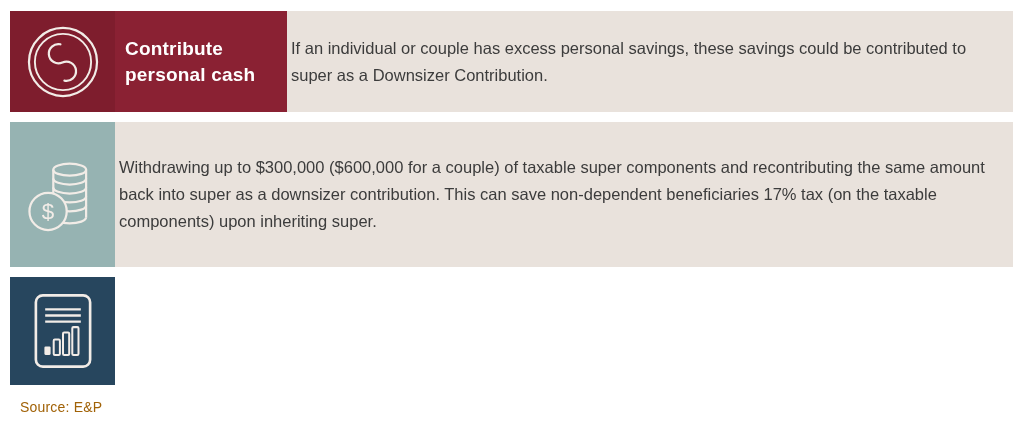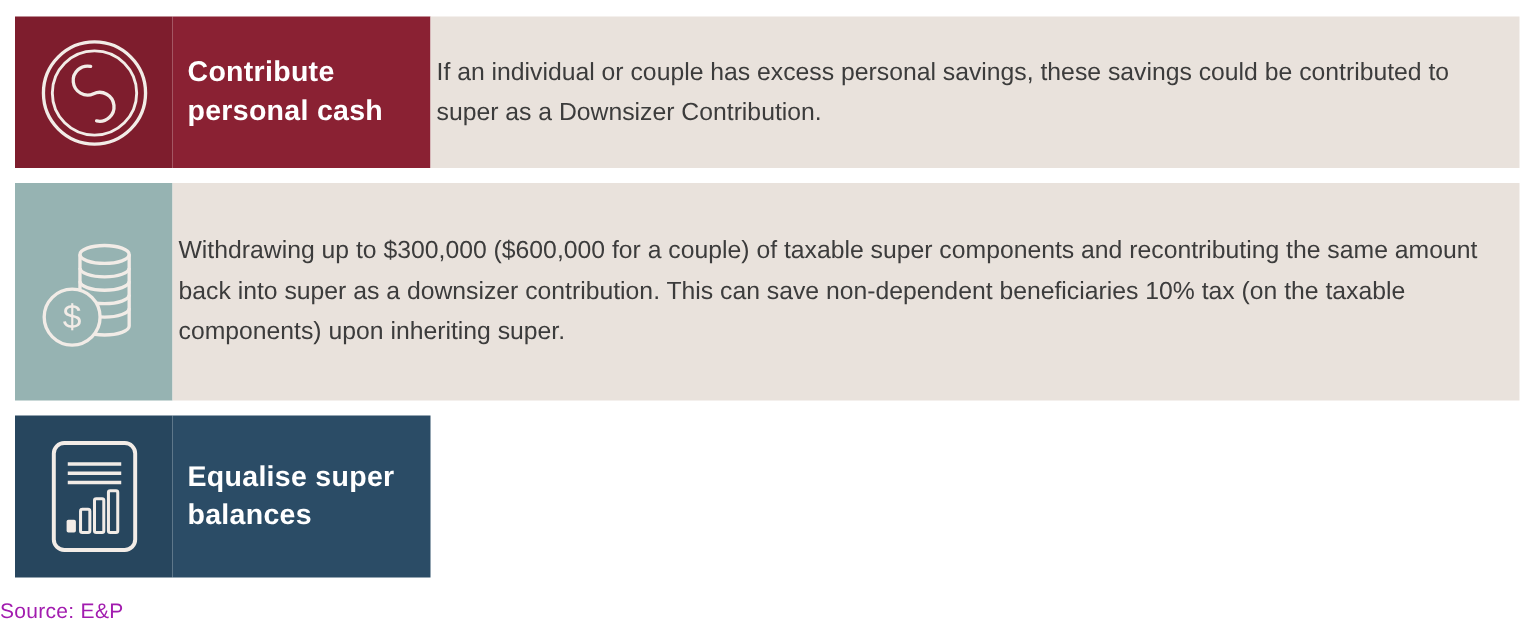--- a/index.html
+++ b/index.html
@@ -57,24 +57,24 @@
     align-items: center;
     padding: 10px 28px 10px 4px;
   }
   .desc-text {
     color: var(--body_text);
     font-size: 16.5px;
     line-height: 1.62;
   }
   .source {
     position: absolute;
-    left: 0;
+    left: 20px;
     top: 399px;
     font-size: 14px;
-    color: #a21caf;
+    color: #a16207;
     letter-spacing: 0.2px;
   }
   svg { display: block; }
   .ic-stroke { fill: none; stroke: var(--icon_stroke); }
 </style>
 </head>
 <body>
 
 <div class="canvas">
 
@@ -109,38 +109,35 @@
           <path class="ic-stroke" stroke-width="3" d="M42 45 a22 8 0 0 0 44 0"></path>
           <path class="ic-stroke" stroke-width="3" d="M42 57 a22 8 0 0 0 44 0"></path>
           <path class="ic-stroke" stroke-width="3" d="M42 69 a22 8 0 0 0 44 0"></path>
           <path class="ic-stroke" stroke-width="3" d="M42 85 a22 8 0 0 0 44 0"></path>
           <circle cx="35" cy="77" r="25" style="fill:var(--row2_icon_bg); stroke:var(--icon_stroke);" stroke-width="3"></circle>
           <text x="35" y="87" text-anchor="middle" font-size="30" font-family="Liberation Sans, sans-serif" style="fill:var(--icon_stroke);">$</text>
         </svg>
       </span>
     </div>
     <div class="desc-cell">
-      <div class="desc-text">Withdrawing up to $300,000 ($600,000 for a couple) of taxable super components and recontributing the same amount back into super as a downsizer contribution. This can save non-dependent beneficiaries 10% tax (on the taxable components) upon inheriting super.</div>
+      <div class="desc-text">Withdrawing up to $300,000 ($600,000 for a couple) of taxable super components and recontributing the same amount back into super as a downsizer contribution. This can save non-dependent beneficiaries 17% tax (on the taxable components) upon inheriting super.</div>
     </div>
   </div>
 
   <div class="row row-3">
     <div class="icon-cell">
       <span>
         <svg width="62" height="78" viewBox="0 0 80 100">
           <rect class="ic-stroke" x="5" y="4" width="70" height="92" rx="9" stroke-width="3.4"></rect>
           <path class="ic-stroke" stroke-width="3" d="M17 22 H63"></path>
           <path class="ic-stroke" stroke-width="3" d="M17 30 H63"></path>
           <path class="ic-stroke" stroke-width="3" d="M17 38 H63"></path>
           <rect x="16" y="70" width="8" height="11" rx="1.5" style="fill:var(--icon_stroke);"></rect>
           <rect class="ic-stroke" x="28" y="61" width="8" height="20" rx="1.5" stroke-width="2.6"></rect>
           <rect class="ic-stroke" x="40" y="52" width="8" height="29" rx="1.5" stroke-width="2.6"></rect>
           <rect class="ic-stroke" x="52" y="45" width="8" height="36" rx="1.5" stroke-width="2.6"></rect>
         </svg>
       </span>
     </div>
-    <div class="label-cell">
-      <div class="row-label">Equalise super balances</div>
-    </div>
   </div>
 
   <div class="source">Source: E&amp;P</div>
 </div>
 
 </body></html>

